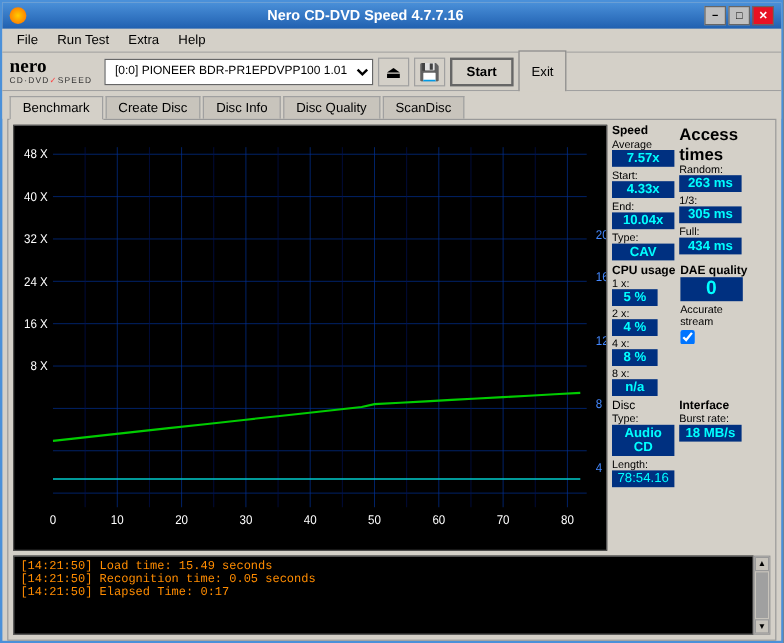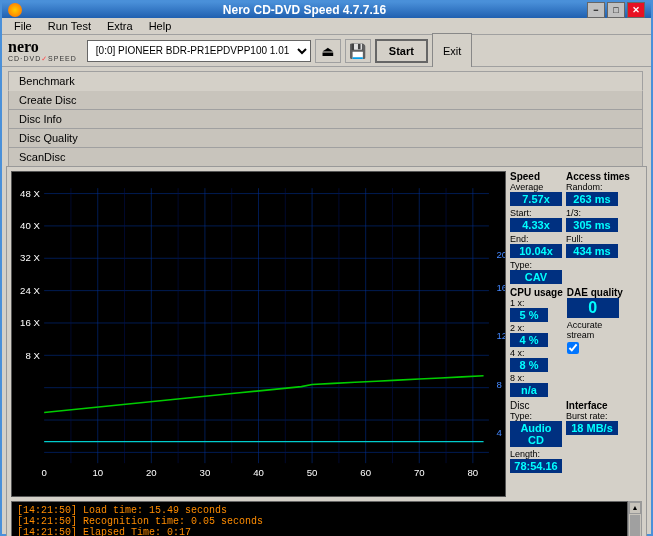--- a/index.html
+++ b/index.html
@@ -143,21 +143,21 @@
     <select class="drive-dropdown">
       <option>[0:0]  PIONEER BDR-PR1EPDVPP100 1.01</option>
     </select>
     <div class="toolbar-icon-btn" title="Eject">⏏</div>
     <div class="toolbar-icon-btn" title="Save">💾</div>
     <button class="start-btn">Start</button>
     <button class="exit-btn">Exit</button>
   </div>
 
   <div style="background:#d4d0c8;padding:4px 6px 0;">
-    <div style="display:flex;flex-direction:column;">
+    <div style="display:flex;">
       <div class="tab active">Benchmark</div>
       <div class="tab">Create Disc</div>
       <div class="tab">Disc Info</div>
       <div class="tab">Disc Quality</div>
       <div class="tab">ScanDisc</div>
     </div>
   </div>
 
   <div style="border:1px solid #999;margin:0 4px;background:#d4d0c8;flex:1;display:flex;flex-direction:column;">
     <div style="display:flex;padding:4px;flex:1;">
@@ -234,21 +234,21 @@
             <div style="background:#003080;color:#00ffff;font-weight:bold;text-align:center;padding:1px 2px;width:52px;font-size:11px;margin-bottom:2px;">7.57x</div>
             <div style="font-size:9px;">Start:</div>
             <div style="background:#003080;color:#00ffff;font-weight:bold;text-align:center;padding:1px 2px;width:52px;font-size:11px;margin-bottom:2px;">4.33x</div>
             <div style="font-size:9px;">End:</div>
             <div style="background:#003080;color:#00ffff;font-weight:bold;text-align:center;padding:1px 2px;width:52px;font-size:11px;margin-bottom:2px;">10.04x</div>
             <div style="font-size:9px;">Type:</div>
             <div style="background:#003080;color:#00ffff;font-weight:bold;text-align:center;padding:1px 2px;width:52px;font-size:11px;">CAV</div>
           </div>
 
           <div>
-            <div style="font-weight:bold;font-size:10px;">Access times</div>
+            <div style="font-weight:bold;font-size:14px;">Access times</div>
             <div style="font-size:9px;">Random:</div>
             <div style="background:#003080;color:#00ffff;font-weight:bold;text-align:center;padding:1px 2px;width:52px;font-size:11px;margin-bottom:2px;">263 ms</div>
             <div style="font-size:9px;">1/3:</div>
             <div style="background:#003080;color:#00ffff;font-weight:bold;text-align:center;padding:1px 2px;width:52px;font-size:11px;margin-bottom:2px;">305 ms</div>
             <div style="font-size:9px;">Full:</div>
             <div style="background:#003080;color:#00ffff;font-weight:bold;text-align:center;padding:1px 2px;width:52px;font-size:11px;">434 ms</div>
           </div>
         </div>
 
         <div style="display:flex;gap:4px;margin-bottom:3px;">
@@ -276,21 +276,21 @@
           </div>
         </div>
 
         <div style="display:flex;gap:4px;">
 
           <div>
             <div style="font-weight:normal;font-size:10px;">Disc</div>
             <div style="font-size:9px;">Type:</div>
             <div style="background:#003080;color:#00ffff;font-weight:bold;text-align:center;padding:1px 2px;width:52px;font-size:11px;margin-bottom:2px;">Audio CD</div>
             <div style="font-size:9px;">Length:</div>
-            <div style="background:#003080;color:#00ffff;font-weight:bold;text-align:center;padding:1px 2px;width:52px;font-size:11px;">78:54.16</div>
+            <div style="background:#003080;color:#00ffff;font-weight:normal;text-align:center;padding:1px 2px;width:52px;font-size:11px;">78:54.16</div>
           </div>
 
           <div>
             <div style="font-weight:bold;font-size:10px;">Interface</div>
             <div style="font-size:9px;">Burst rate:</div>
             <div style="background:#003080;color:#00ffff;font-weight:bold;text-align:center;padding:1px 2px;width:52px;font-size:11px;">18 MB/s</div>
           </div>
         </div>
       </div>
     </div>

